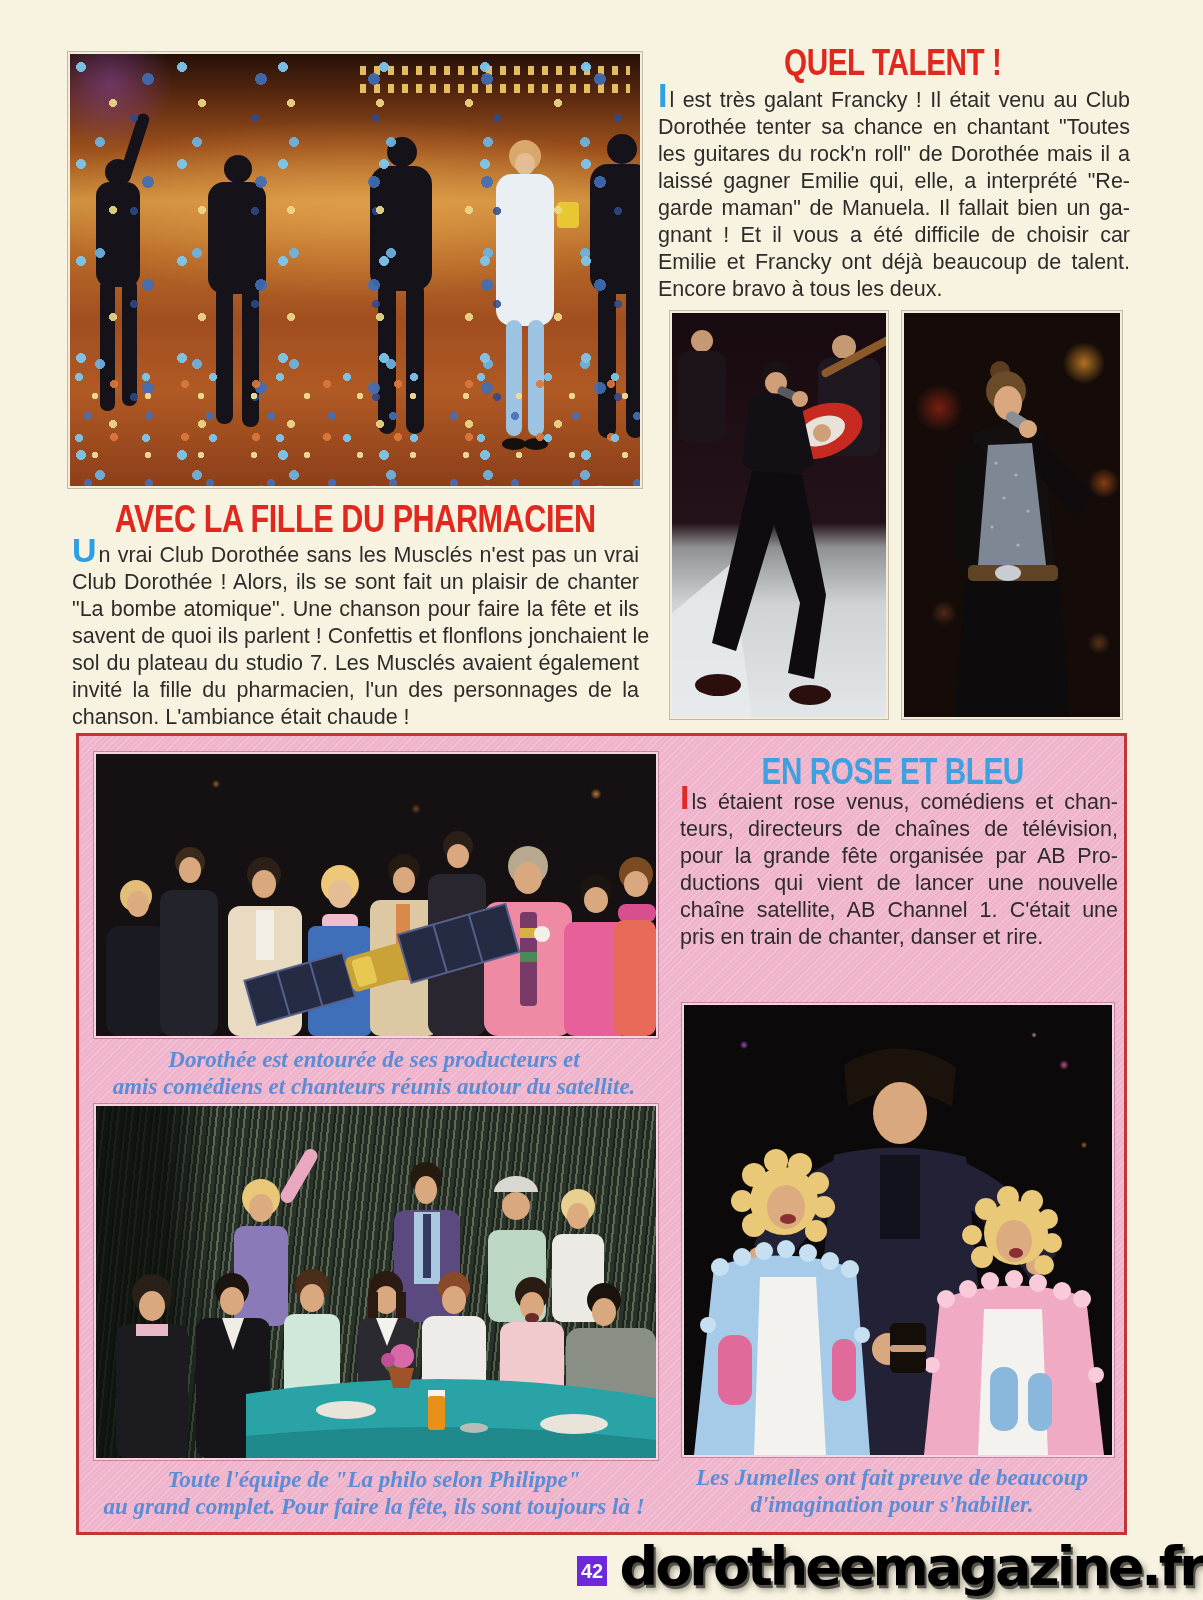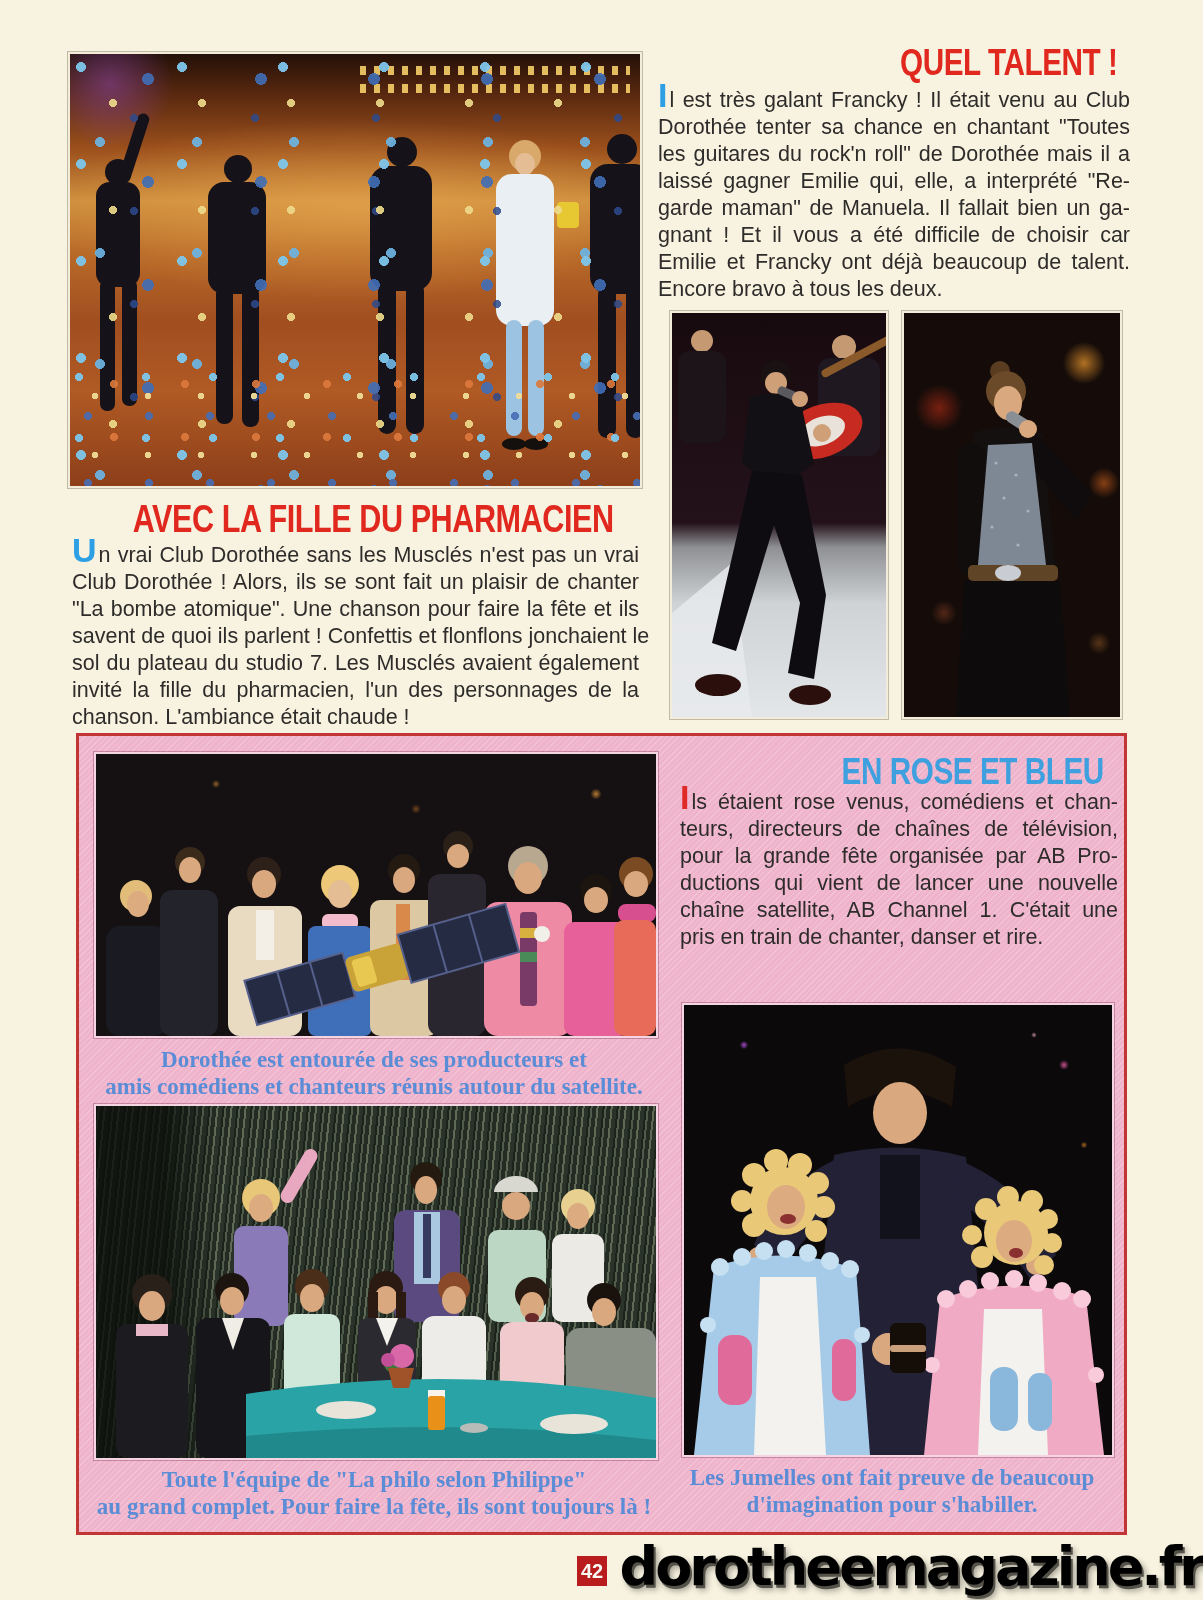--- a/index.html
+++ b/index.html
@@ -1,32 +1,32 @@
 <!DOCTYPE html>
 <html><head>
 <meta charset="utf-8">
 <style>
   html,body{margin:0;padding:0;}
   body{width:1203px;height:1600px;background:#f8f3e0;position:relative;overflow:hidden;
        font-family:"Liberation Sans", sans-serif;}
   .abs{position:absolute;}
   
-  .headline{font-weight:bold;text-align:right;white-space:nowrap;}
+  .headline{font-weight:bold;text-align:center;white-space:nowrap;}
   .headline .hinner{display:inline-block;transform:scale(.9,1.12);letter-spacing:-.5px;}
   .red{color:#e0281e;}
   .blueh{color:#3fa0e0;}
   
   .bodytext{font-size:21.5px;line-height:27px;color:#2e2c2a;}
   .tline{text-align:justify;text-align-last:justify;white-space:nowrap;}
   [data-bind-list] > .tline:last-child{text-align-last:left;}
   .dropcap{display:inline-block;font-size:34px;line-height:21px;font-weight:bold;margin-right:2px;}
   .dc-blue{color:#2d9fe4;}
   .dc-red{color:#e02a28;}
   
-  .caption{font-family:"Liberation Serif", serif;font-weight:bold;
+  .caption{font-family:"Liberation Serif", serif;font-style:italic;font-weight:bold;
            color:#5b8cd6;font-size:23px;line-height:27px;text-align:center;}
   
   .pinkbox{background:#efb3cb;border:3px solid #c23535;
     background-image:repeating-linear-gradient(135deg, rgba(255,255,255,.20) 0 1px, rgba(255,255,255,0) 1px 4px);}
   
   .photo{overflow:hidden;border:2px solid #f2ecd8;box-shadow:0 0 0 1px rgba(90,80,60,.35);}
   .photo-pink{border:2px solid #f6d5e2;box-shadow:0 0 0 1px rgba(120,40,70,.35);}
   .photo svg{position:absolute;left:0;top:0;}
   
   .stage-bg{position:absolute;inset:0;
@@ -81,21 +81,21 @@
       linear-gradient(90deg, rgba(10,14,10,.8) 0 70px, rgba(0,0,0,0) 120px),
       repeating-linear-gradient(96deg, #1a221a 0 2px, #505c4b 2px 4px, #232b22 4px 8px, #5e6a56 8px 10px, #2a332a 10px 14px);}
   .twins-bg{position:absolute;inset:0;
     background:
       radial-gradient(circle 6px at 60px 40px, rgba(176,79,216,.9), rgba(0,0,0,0) 70%),
       radial-gradient(circle 7px at 380px 60px, rgba(216,88,154,.9), rgba(0,0,0,0) 70%),
       radial-gradient(circle 5px at 400px 140px, rgba(200,120,40,.8), rgba(0,0,0,0) 70%),
       radial-gradient(circle 4px at 350px 30px, rgba(232,168,184,.8), rgba(0,0,0,0) 70%),
       #0c090b;}
   
-  .page-badge{background:#b91c1c;color:#fbfbf6;font-weight:bold;font-size:20px;
+  .page-badge{background:#6d28d9;color:#fbfbf6;font-weight:bold;font-size:20px;
     width:30px;height:30px;line-height:30px;text-align:center;}
   .watermark{font-family:"DejaVu Sans", sans-serif;font-weight:bold;font-size:54px;
     color:#000000;letter-spacing:-3px;white-space:nowrap;
     text-shadow:2px 3px 0 #55524a, 4px 5px 6px rgba(0,0,0,.35);}
 </style>
 </head>
 <body>
 
 <div class="abs photo" style="left:68px;top:52px;width:570px;height:432px;">
   <div class="stage-bg"></div>

